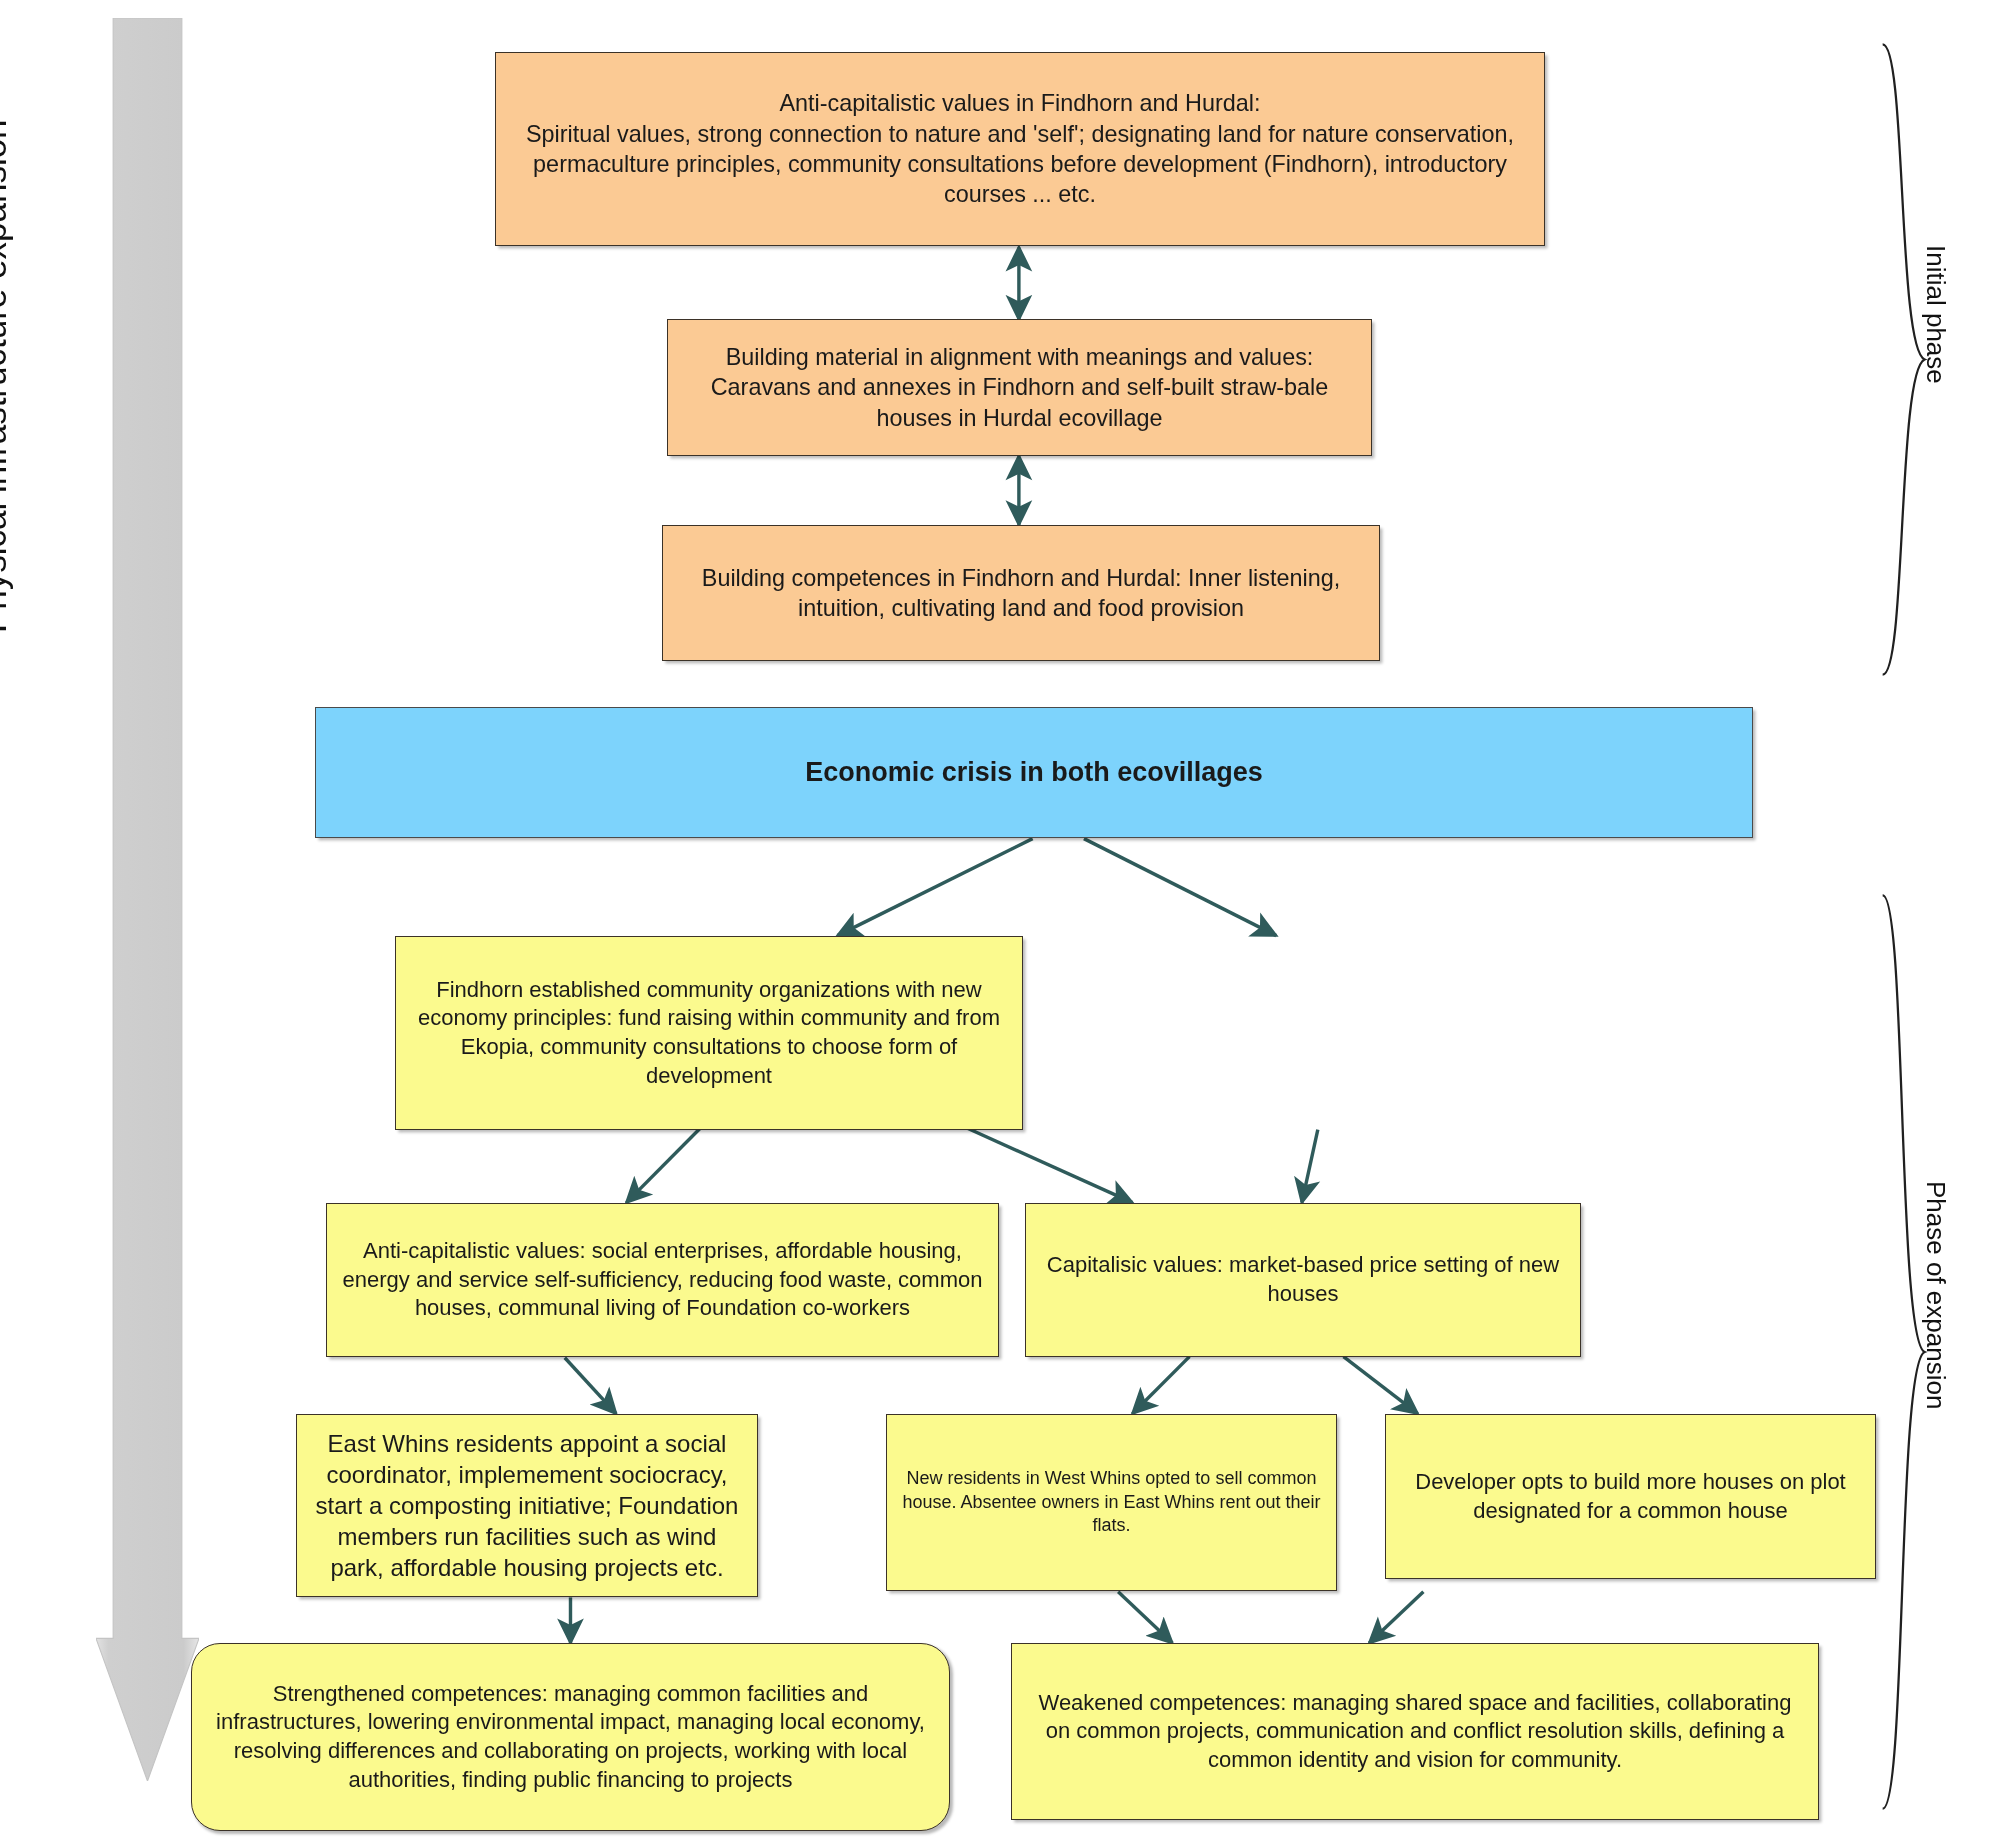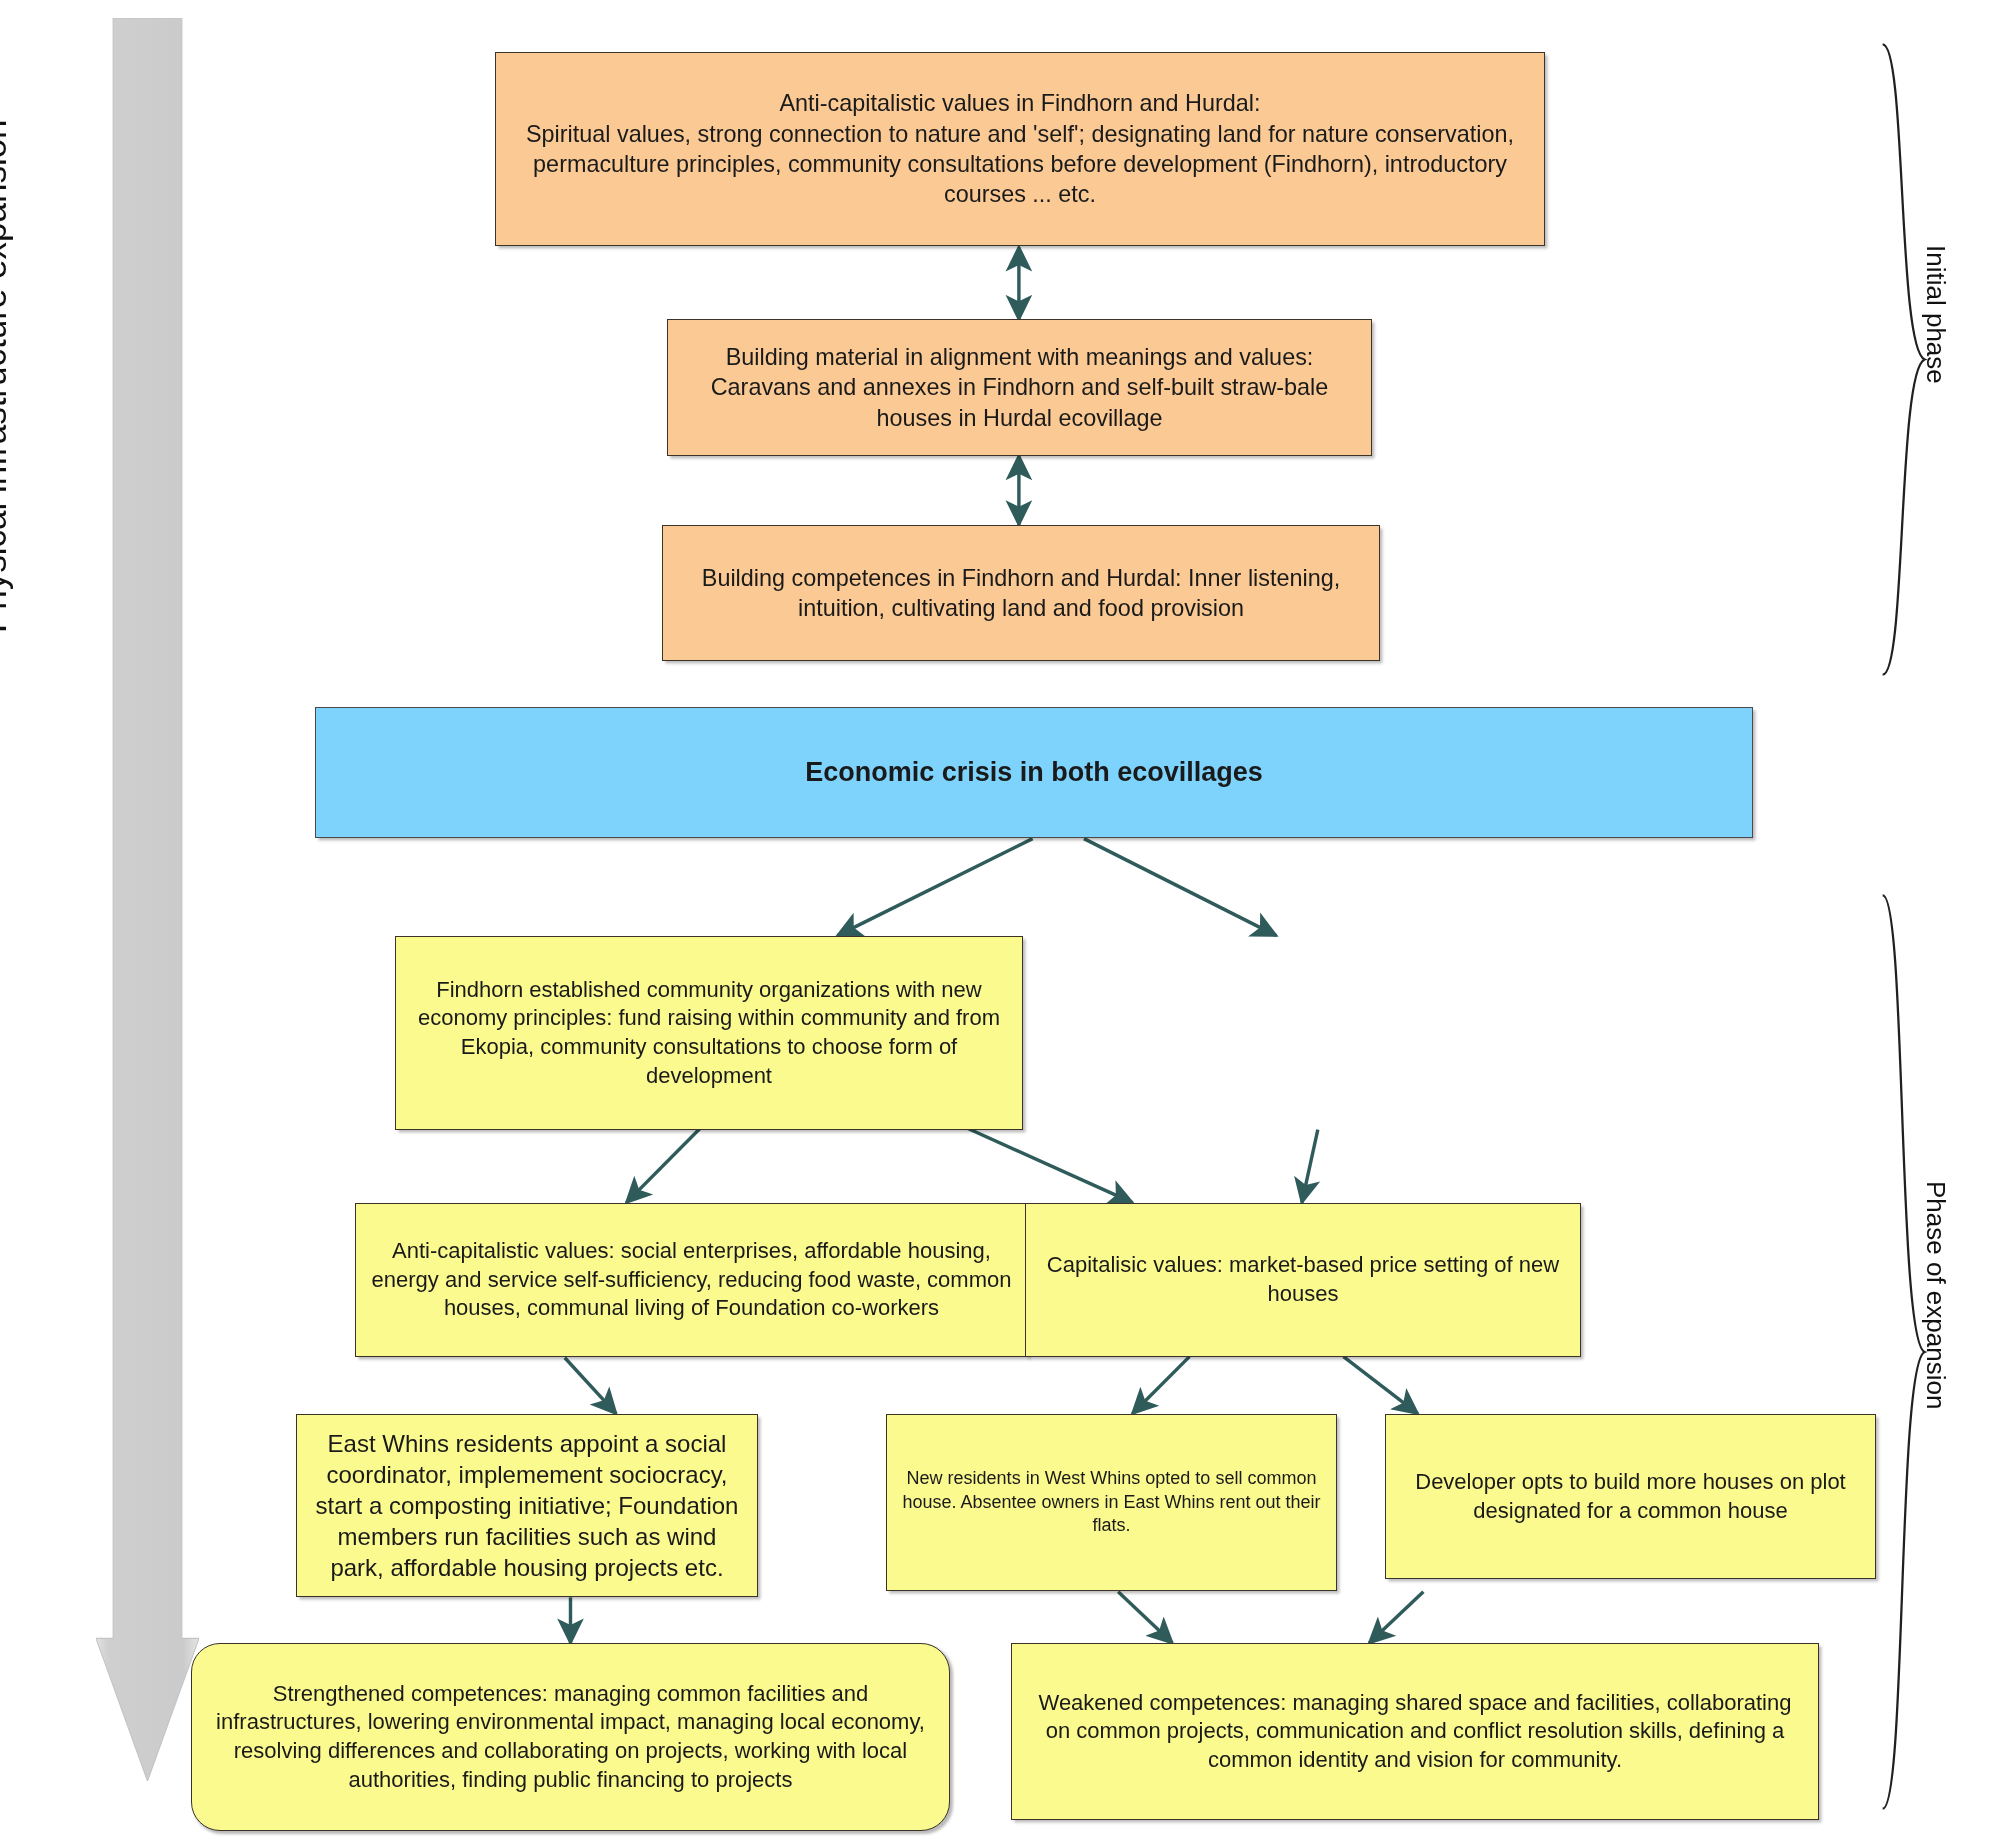--- a/index.html
+++ b/index.html
@@ -134,21 +134,21 @@
 
   <div class="box crisis" style="left:315px;top:707px;width:1438px;height:131px;font-size:27px;">
     <span class="txt">Economic crisis in both ecovillages</span>
   </div>
 
   <div class="box yellow" style="left:395px;top:936px;width:628px;height:194px;font-size:22px;">
     <span class="txt">Findhorn established community organizations with new economy principles: fund raising within community and from Ekopia, community consultations to choose form of development</span>
   </div>
 
 
-  <div class="box yellow" style="left:326px;top:1203px;width:673px;height:154px;font-size:22px;margin-left:29px;">
+  <div class="box yellow" style="left:326px;top:1203px;width:673px;height:154px;font-size:22px;">
     <span class="txt">Anti-capitalistic values: social enterprises, affordable housing, energy and service self-sufficiency, reducing food waste, common houses, communal living of Foundation co-workers</span>
   </div>
 
   <div class="box yellow" style="left:1025px;top:1203px;width:556px;height:154px;font-size:22px;">
     <span class="txt">Capitalisic values: market-based price setting of new houses</span>
   </div>
 
   <div class="box yellow" style="left:296px;top:1414px;width:462px;height:183px;font-size:24px;">
     <span class="txt">East Whins residents appoint a social coordinator, implemement sociocracy, start a composting initiative; Foundation members run facilities such as wind park, affordable housing projects etc.</span>
   </div>

